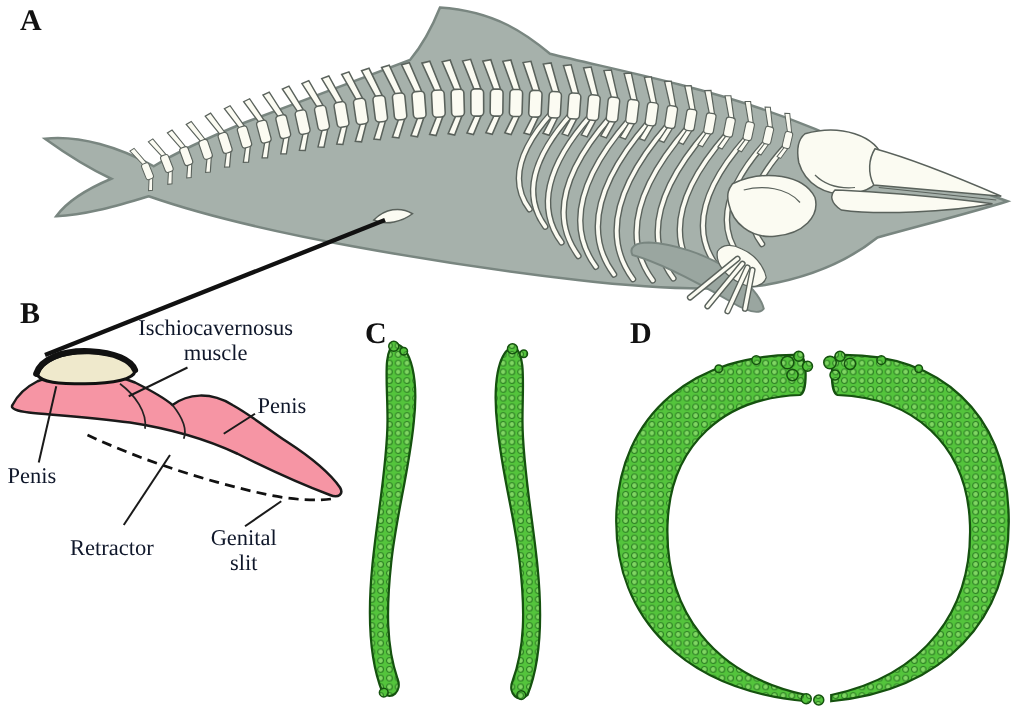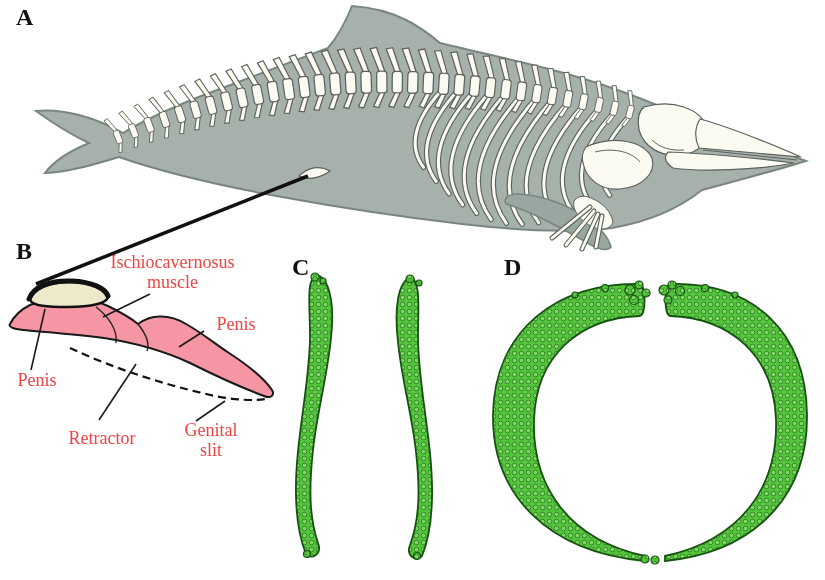--- a/index.html
+++ b/index.html
@@ -1,21 +1,21 @@
 <!DOCTYPE html>
 <html><head>
 <meta charset="utf-8">
 <style>
   html,body{margin:0;padding:0;background:#fff;}
   .stage{position:relative;width:825px;height:580px;background:#ffffff;overflow:hidden;
          font-family:"Liberation Serif",serif;color:#111;}
   .stage svg{position:absolute;left:0;top:0;}
   .panel-letter{position:absolute;font:bold 24px "Liberation Serif",serif;color:#111;}
-  .lbl{position:absolute;font:18px "Liberation Serif",serif;color:#ef4444;line-height:1.12;text-align:center;}
-  .lbl.left{text-align:center;}
+  .lbl{position:absolute;font:18px "Liberation Serif",serif;color:#0f172a;line-height:1.12;text-align:center;}
+  .lbl.left{text-align:left;}
 </style>
 </head>
 <body>
 
 <div class="stage">
 
 <svg width="825" height="580" viewBox="0 0 825 580">
   <defs>
     <pattern id="dots" width="7" height="7" patternUnits="userSpaceOnUse">
       <rect width="7" height="7" fill="#54c43c"></rect>
@@ -194,15 +194,15 @@
 
 <div class="panel-letter" style="left:16px;top:4px">A</div>
 <div class="panel-letter" style="left:16px;top:238px">B</div>
 <div class="panel-letter" style="left:292px;top:254px">C</div>
 <div class="panel-letter" style="left:504px;top:254px">D</div>
 
 <div class="lbl" style="left:90px;top:252px;width:165px">Ischiocavernosus muscle</div>
 <div class="lbl left" style="left:206px;top:314px;width:60px">Penis</div>
 <div class="lbl left" style="left:6px;top:370px;width:62px">Penis</div>
 <div class="lbl left" style="left:56px;top:428px;width:92px">Retractor</div>
-<div class="lbl" style="left:174px;top:420px;width:74px">Genital slit</div>
+<div class="lbl" style="left:158px;top:420px;width:74px">Genital slit</div>
 
 </div>
 
 </body></html>

